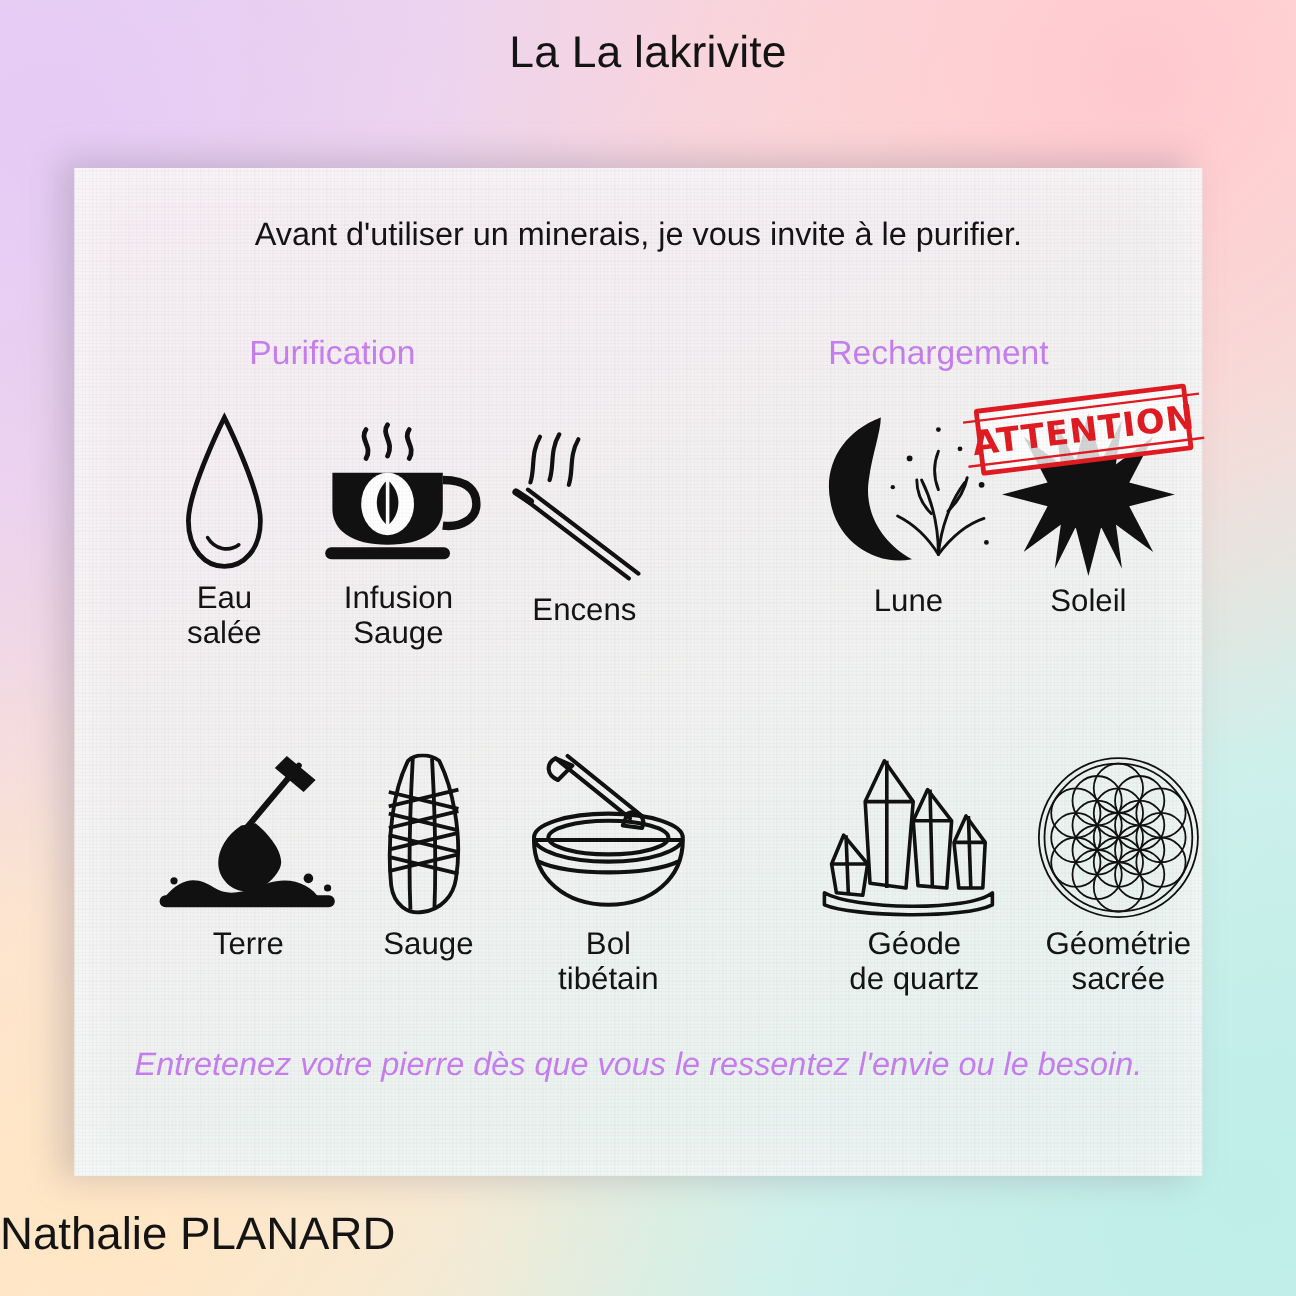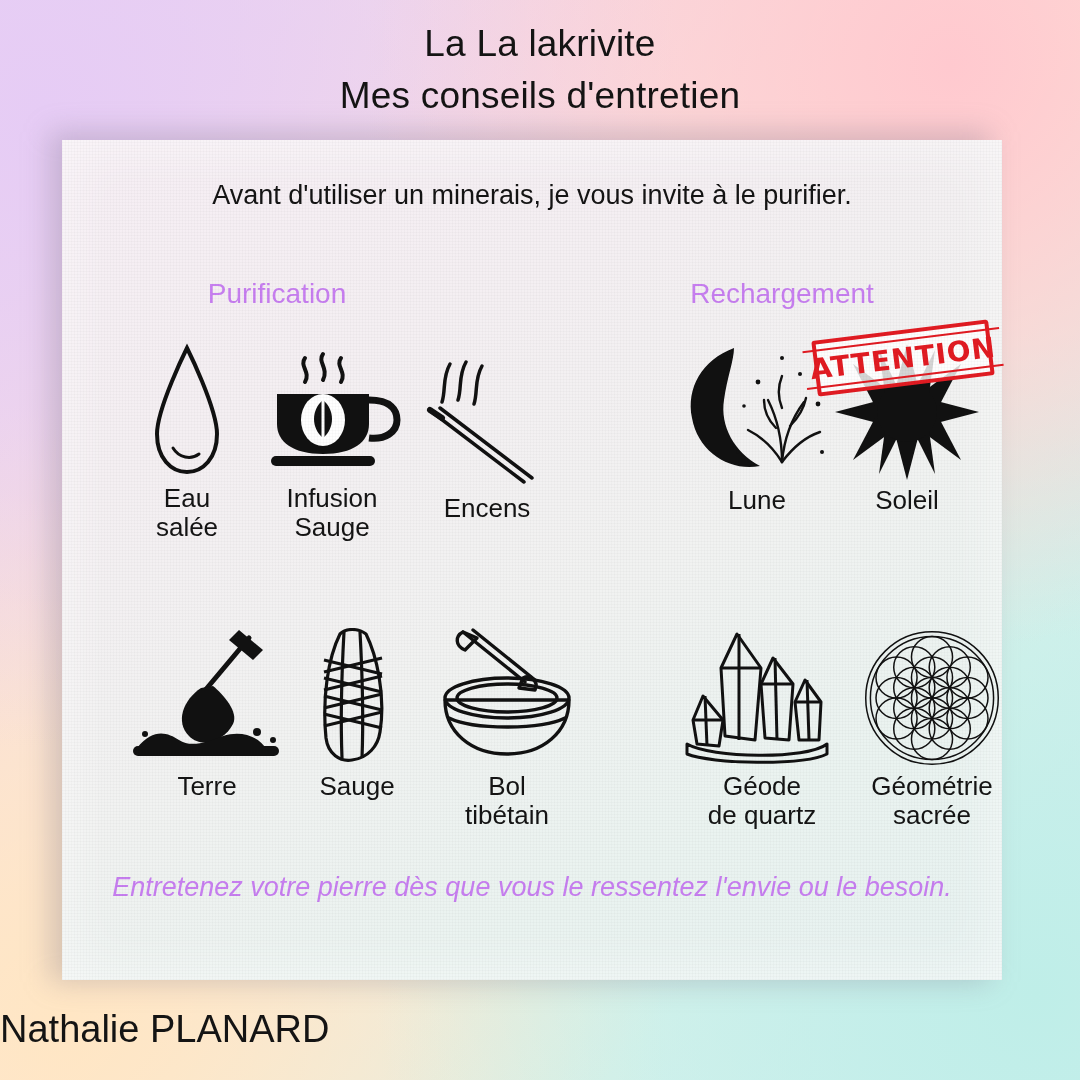--- a/index.html
+++ b/index.html
@@ -127,21 +127,20 @@
     border-top: 2px solid #e11b22;
     border-bottom: 2px solid #e11b22;
     padding: 1px 6px;
   }
 </style>
 </head>
 <body>
 
 <div class="title-block">
   <div class="title-line">La La lakrivite</div>
-  <div class="title-line">Mes conseils d'entretien</div>
 </div>
 
 <div class="card-shadow"></div>
 
 <div class="card">
 
   <div class="intro">Avant d'utiliser un minerais, je vous invite à le purifier.</div>
 
   <div class="section-head purif">Purification</div>
   <div class="section-head rech">Rechargement</div>

